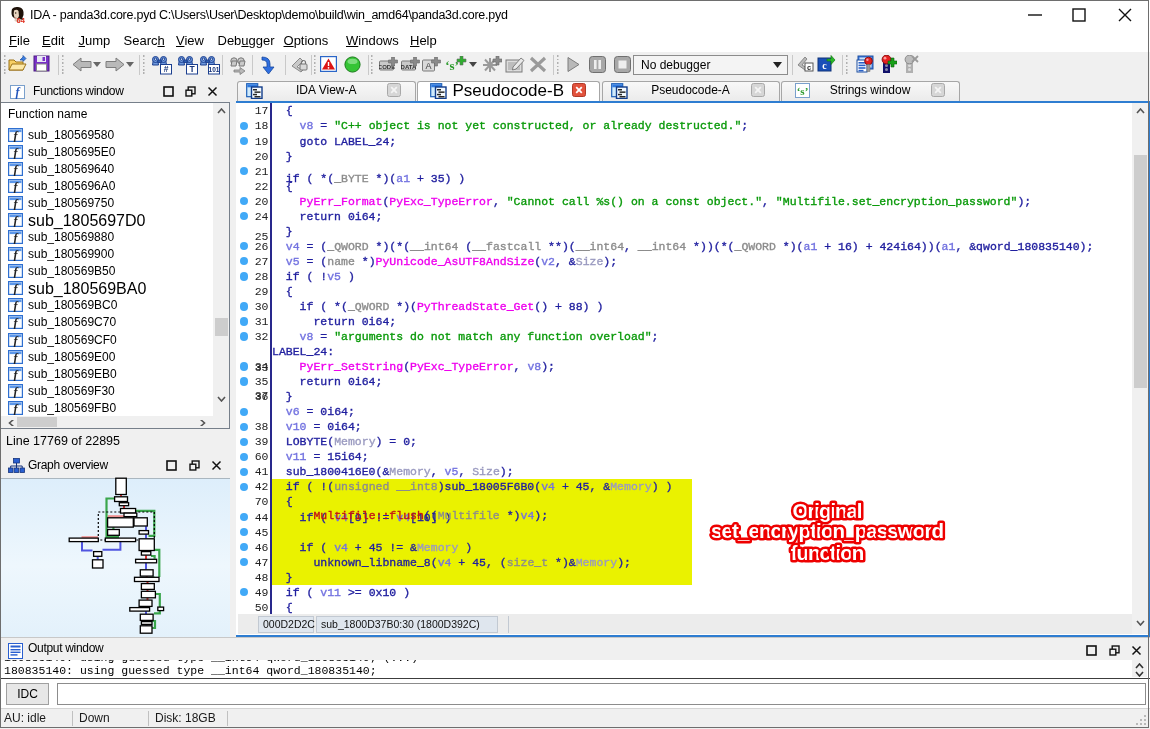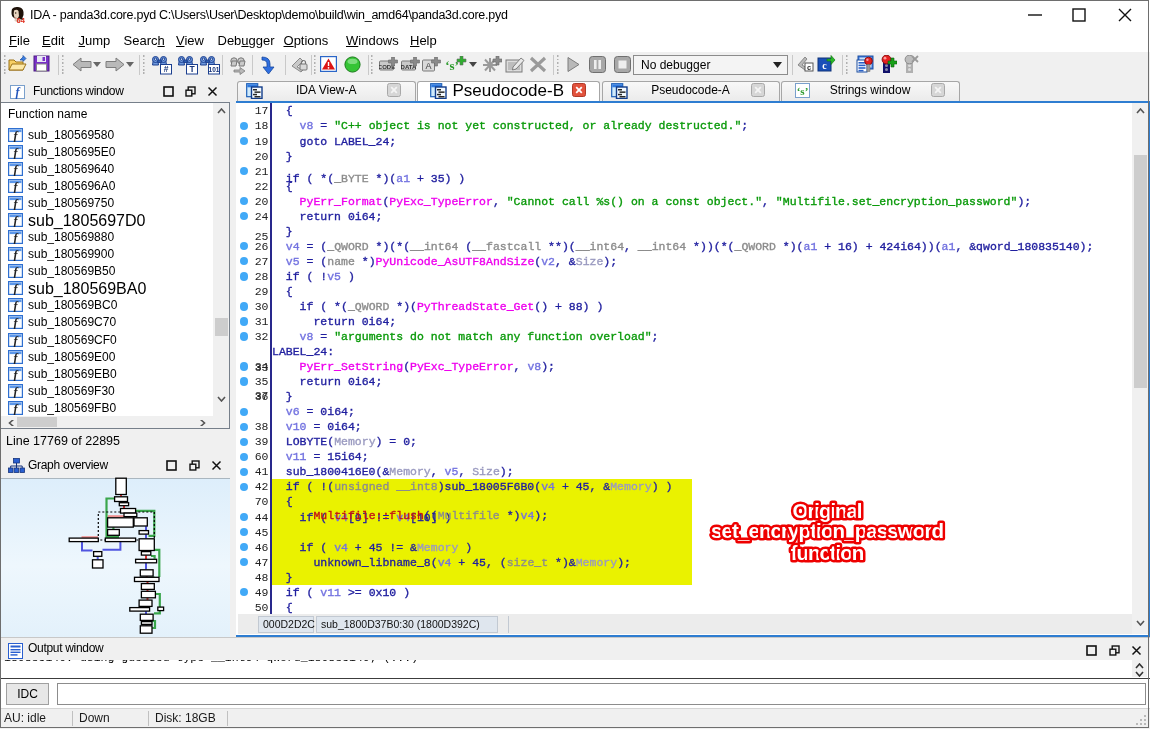--- a/index.html
+++ b/index.html
@@ -653,20 +653,21 @@
   </svg>
 <svg class="abs" style="left:1109px;top:645px" width="11" height="11" viewBox="0 0 11 11">
     <rect x="3.2" y="1" width="6.8" height="6.8" fill="none" stroke="#111" stroke-width="1.4"></rect>
     <rect x="1" y="4.2" width="5.8" height="5.8" fill="#f0f0f0" stroke="#111" stroke-width="1.4"></rect>
   </svg>
 <svg class="abs" style="left:1131px;top:645px" width="11" height="11" viewBox="0 0 11 11">
     <path d="M1.5 1.5 L9.5 9.5 M9.5 1.5 L1.5 9.5" stroke="#111" stroke-width="1.5"></path>
   </svg>
 <div class="abs" style="left:0;top:660px;width:1150px;height:18px;background:#fff;border-bottom:1px solid #3c3c3c;overflow:hidden">
     <div style="position:absolute;left:4px;top:-9px;font-family:'Liberation Mono',monospace;font-size:11.5px;color:#000;white-space:pre">180835140: using guessed type __int64 qword_180835140; (...)</div>
+    <div style="position:absolute;left:4px;top:3.5px;font-family:'Liberation Mono',monospace;font-size:11.5px;color:#000;white-space:pre">180835140: using guessed type __int64 qword_180835140;</div>
   </div>
 <div class="abs" style="left:1132px;top:660px;width:15px;height:17px;background:#f0f0f0"></div>
 <svg class="abs" style="left:1135px;top:663px" width="9" height="6" viewBox="0 0 9 6">
     <path d="M1 5 L4.5 1 L8 5" fill="none" stroke="#333" stroke-width="1.6" transform="rotate(0 4.5 3)"></path>
   </svg>
 <svg class="abs" style="left:1135px;top:671px" width="9" height="6" viewBox="0 0 9 6">
     <path d="M1 5 L4.5 1 L8 5" fill="none" stroke="#333" stroke-width="1.6" transform="rotate(180 4.5 3)"></path>
   </svg>
 <div class="abs" style="left:6px;top:683px;width:43px;height:22px;background:#e7e7e7;border:1px solid #a0a0a0;box-sizing:border-box;text-align:center;line-height:20px;font-size:12px;color:#000">IDC</div>
 <div class="abs" style="left:57px;top:683px;width:1089px;height:22px;background:#fff;border:1px solid #8c8c8c;box-sizing:border-box"></div>

